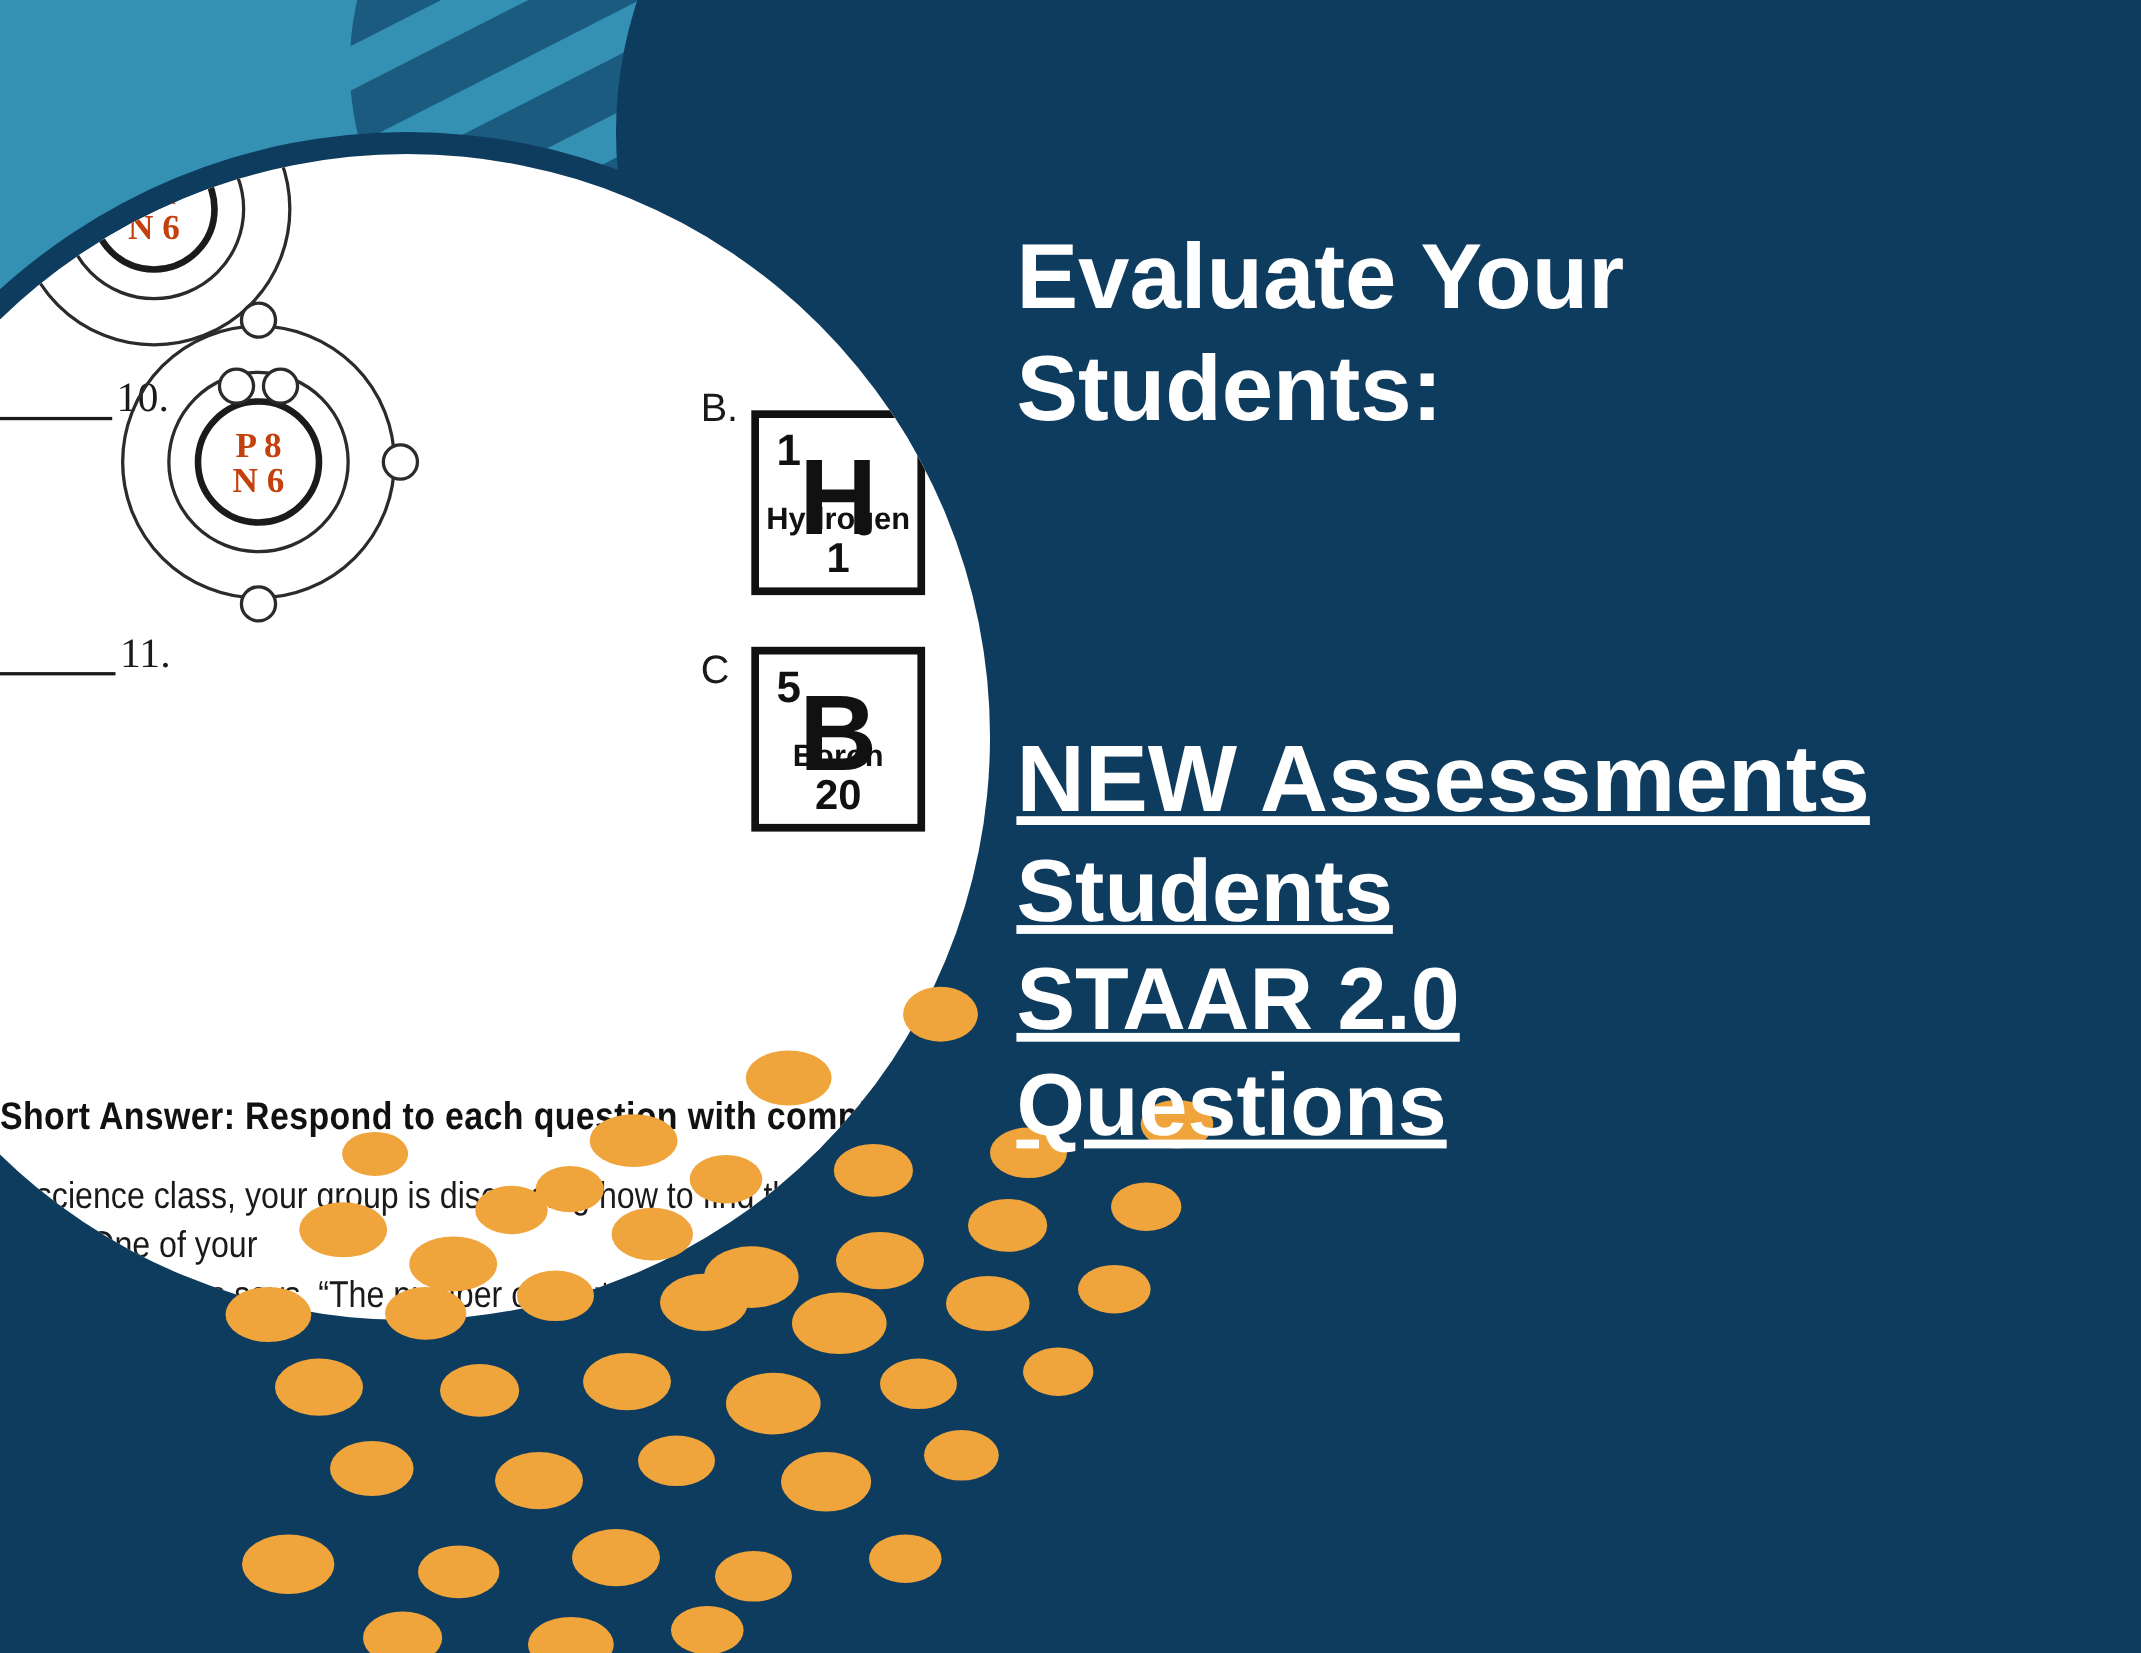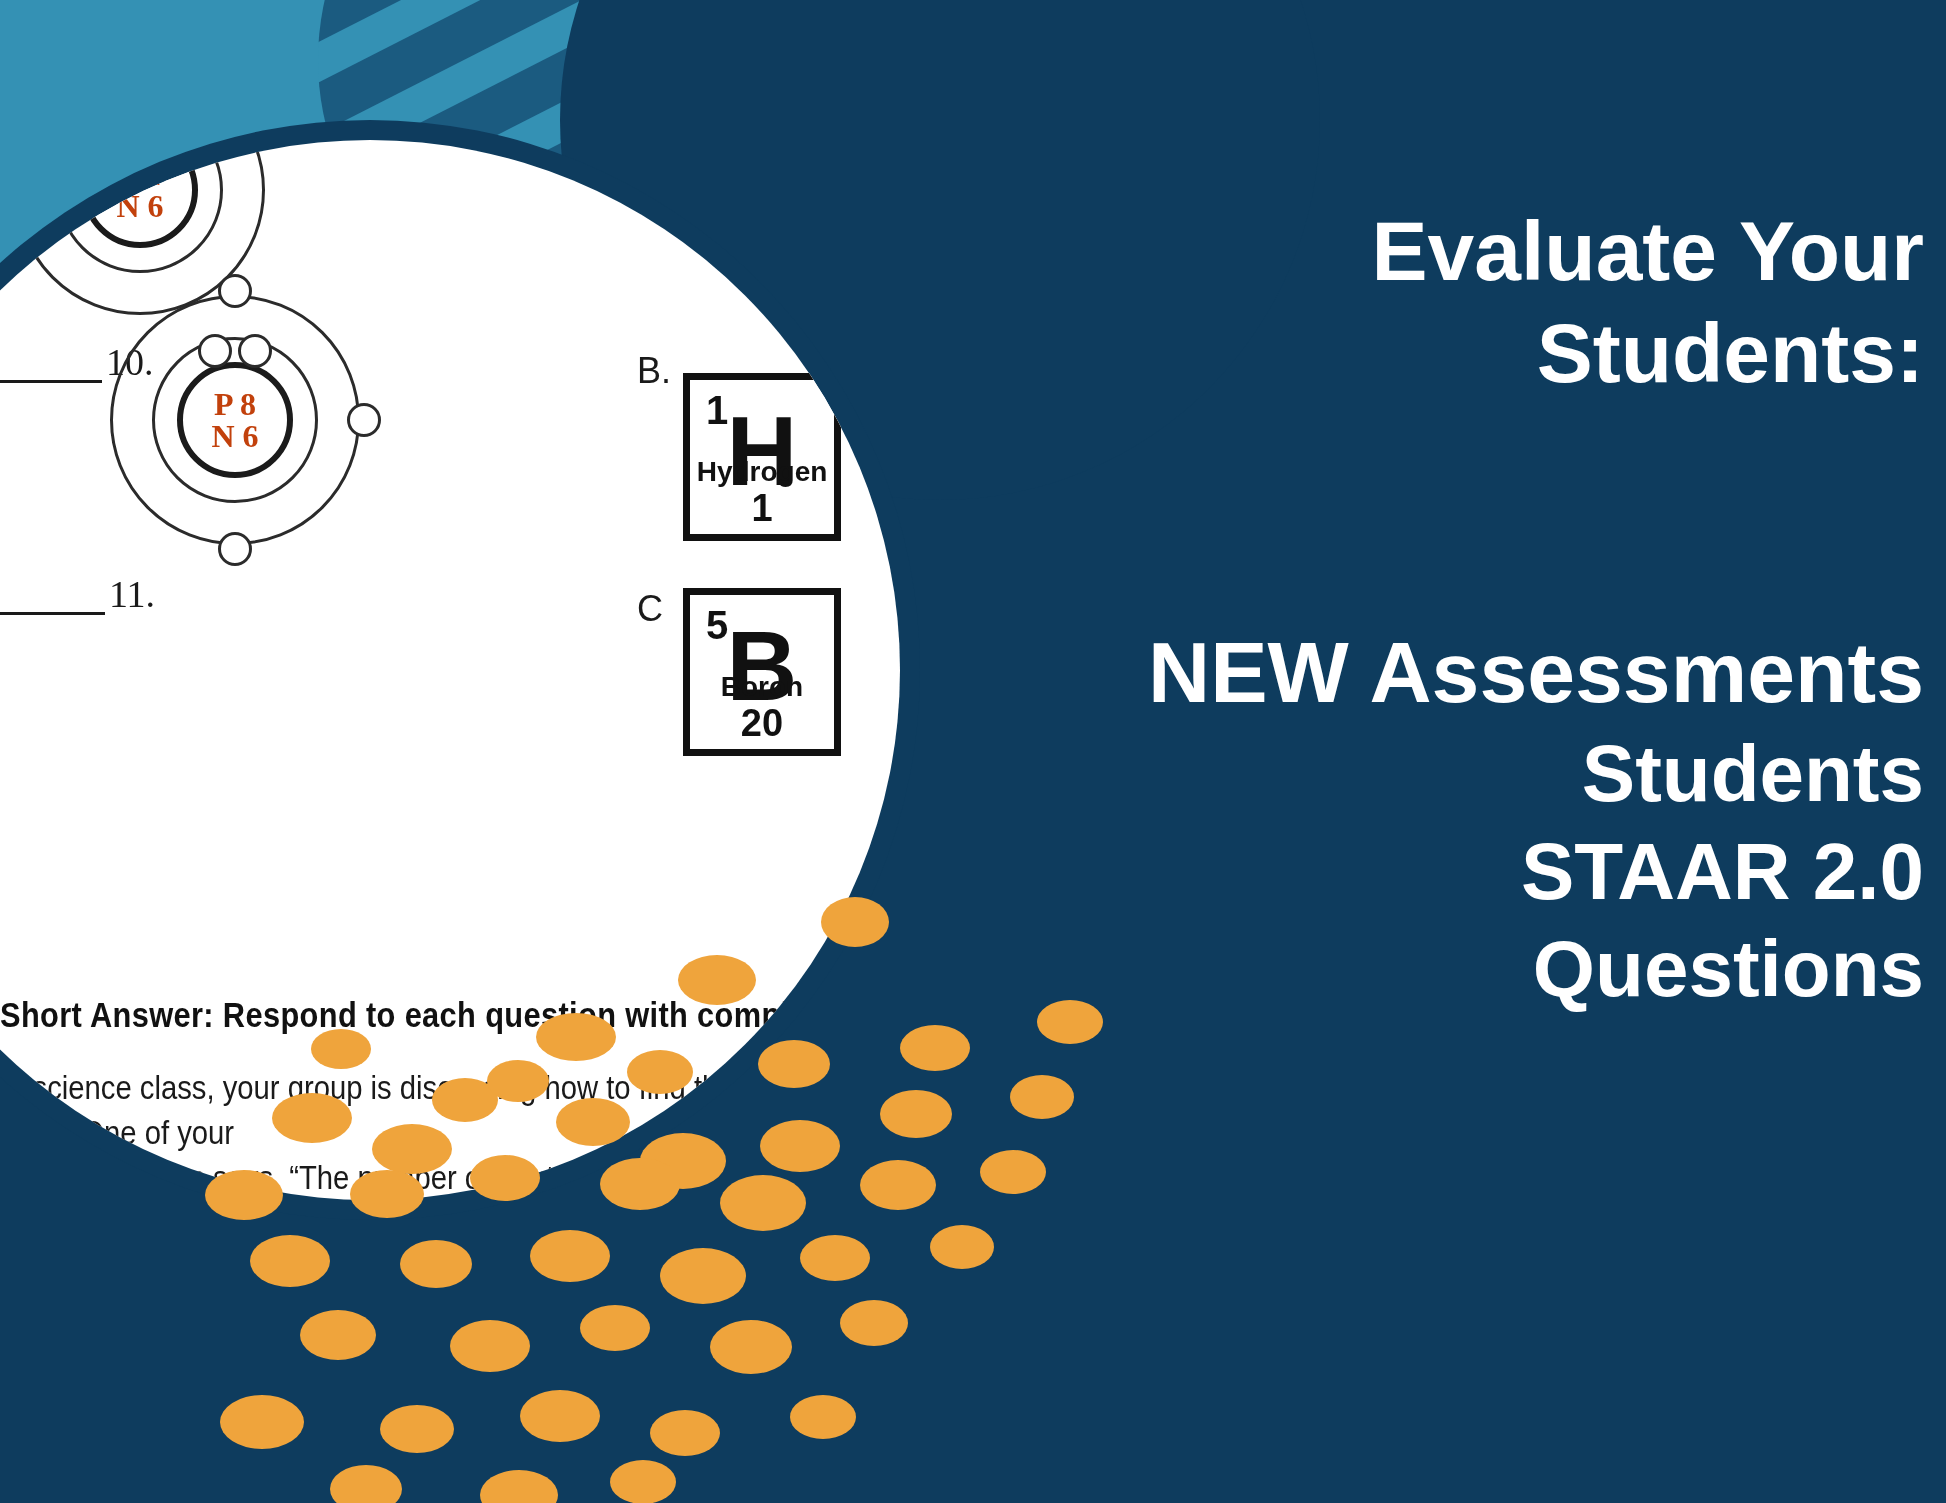--- a/index.html
+++ b/index.html
@@ -195,34 +195,35 @@
     position: absolute;
     background: #efa43c;
     border-radius: 50%;
   }
 
   
   .headline {
     position: absolute;
     right: 22px;
     width: 1000px;
-    text-align: right;
+    text-align: left;
     color: #ffffff;
     font-family: "Liberation Sans", sans-serif;
     font-weight: bold;
   }
   .headline-top {
     top: 200px;
     font-size: 84px;
     line-height: 1.22;
   }
   .headline-bottom {
-    top: 620px;
+    top: 656px;
     font-size: 80px;
     line-height: 1.22;
+    text-decoration: underline;
   }
   .headline .ln { display: block; }
   .ln-big { font-size: 86px; }
 </style>
 </head>
 <body>
 
 <div id="poster">
 
   <div class="teal-block"></div>

